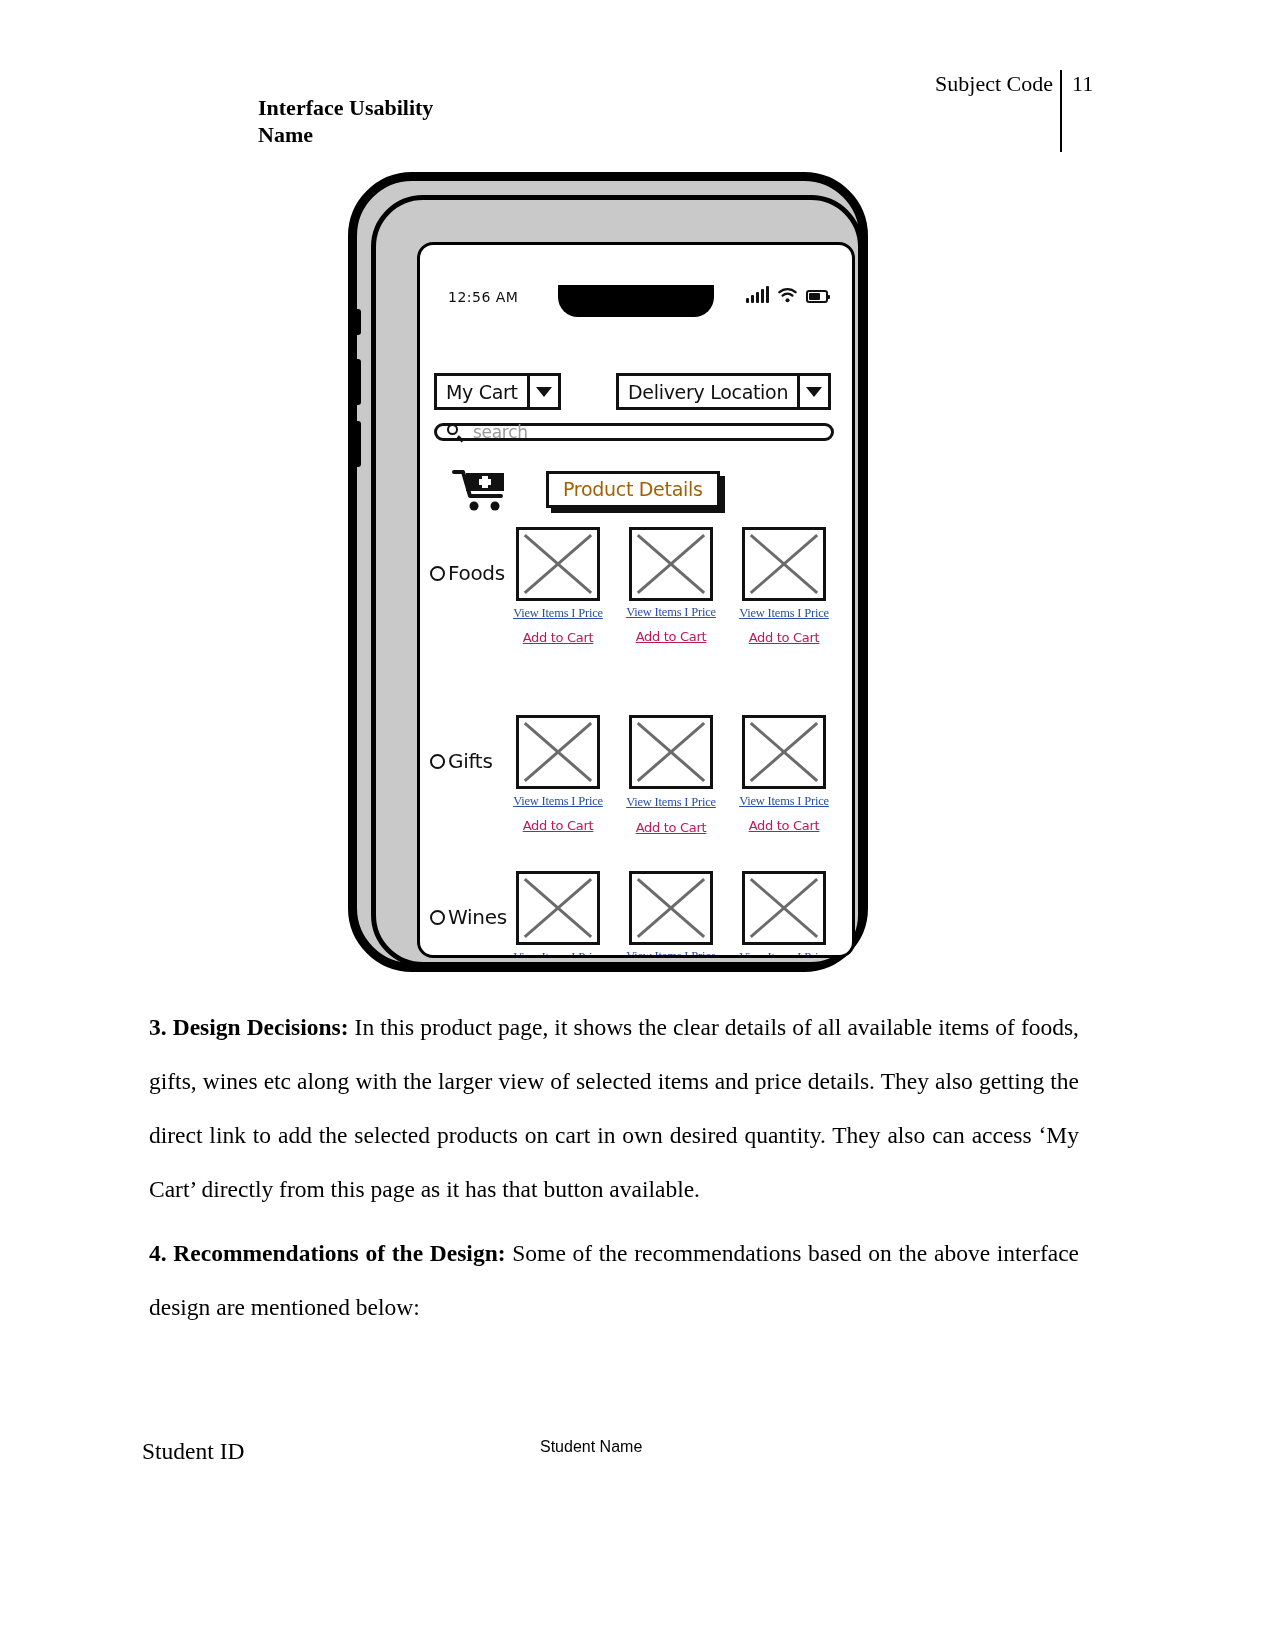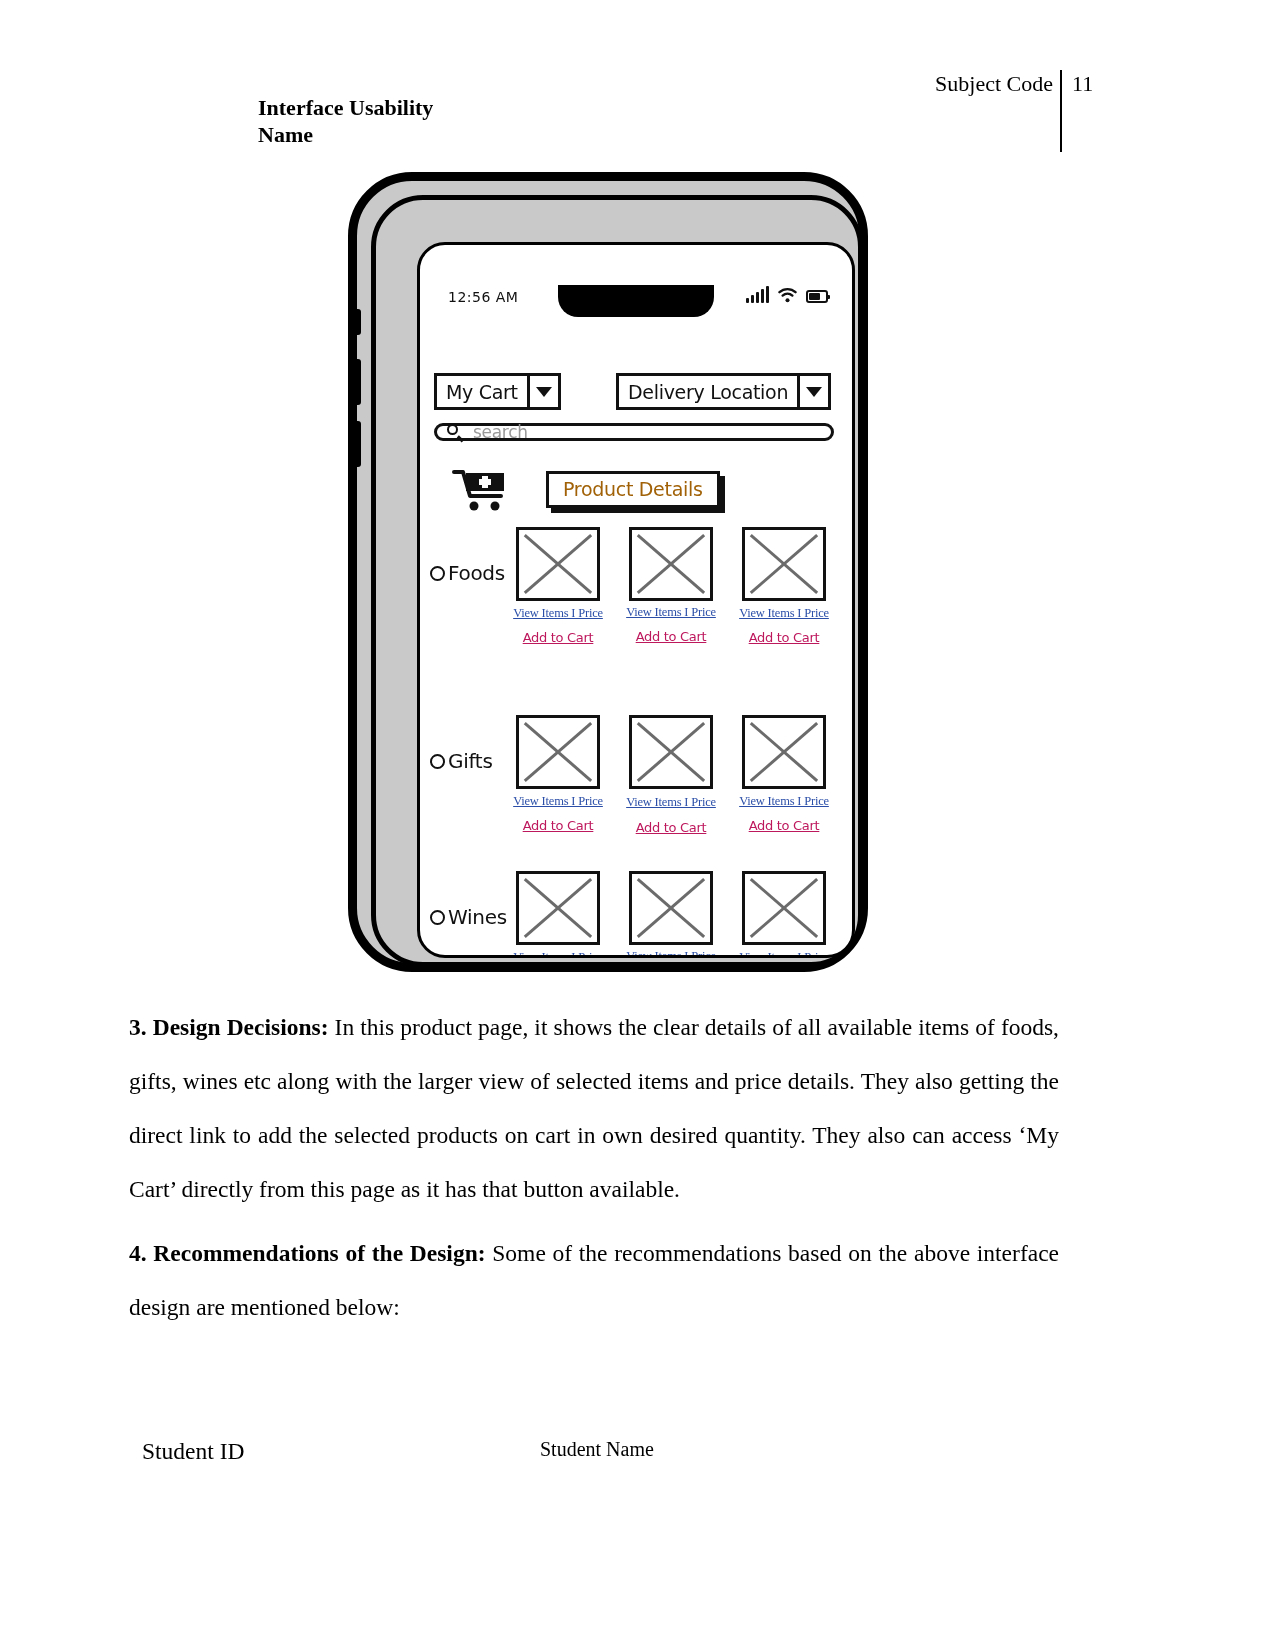--- a/index.html
+++ b/index.html
@@ -76,21 +76,21 @@
     border-radius: 52px;
     background: #c9c9c9;
     box-sizing: border-box;
   }
   .phone-screen {
     position: absolute;
     left: 41px; top: 42px;
     width: 438px; height: 716px;
     background: #ffffff;
     border: 3px solid #000;
-    border-radius: 28px;
+    border-radius: 16px;
     box-sizing: border-box;
     overflow: hidden;
   }
   .phone-notch {
     position: absolute;
     left: 50%;
     margin-left: -78px;
     top: 40px;
     width: 156px; height: 32px;
     background: #000;
@@ -380,21 +380,21 @@
   
   .tile:nth-child(1) .link-view { margin-top: 5px; }
   .tile:nth-child(2) .link-view { margin-top: 4px; }
   .tile:nth-child(3) .link-view { margin-top: 5px; }
   .cat-gifts .tile:nth-child(2) .link-view { margin-top: 6px; }
   .cat-gifts .tile:nth-child(2) .link-cart { margin-top: 10px; }
 
   
   #body-content {
     position: absolute;
-    left: 129px; top: 1000px;
+    left: 149px; top: 1000px;
     width: 930px;
   }
   .para {
     font-family: "Liberation Serif", serif;
     font-size: 23.5px;
     line-height: 54px;
     text-align: justify;
     margin: 0 0 10px 0;
   }
   .para b { font-weight: bold; }
@@ -407,22 +407,22 @@
   }
   .footer-id {
     position: absolute;
     left: 142px; top: 0;
     font-family: "Liberation Serif", serif;
     font-size: 23.5px;
   }
   .footer-name {
     position: absolute;
     left: 540px; top: 0;
-    font-family: Liberation Serif, serif;
-    font-size: 20px;
+    font-family: Liberation Sans, sans-serif;
+    font-size: 16px;
   }
 </style>
 </head>
 <body>
 
 <div id="page-header">
   <div class="hdr-left">
     <span>Interface Usability</span><br>
     <span>Name</span>
   </div>

